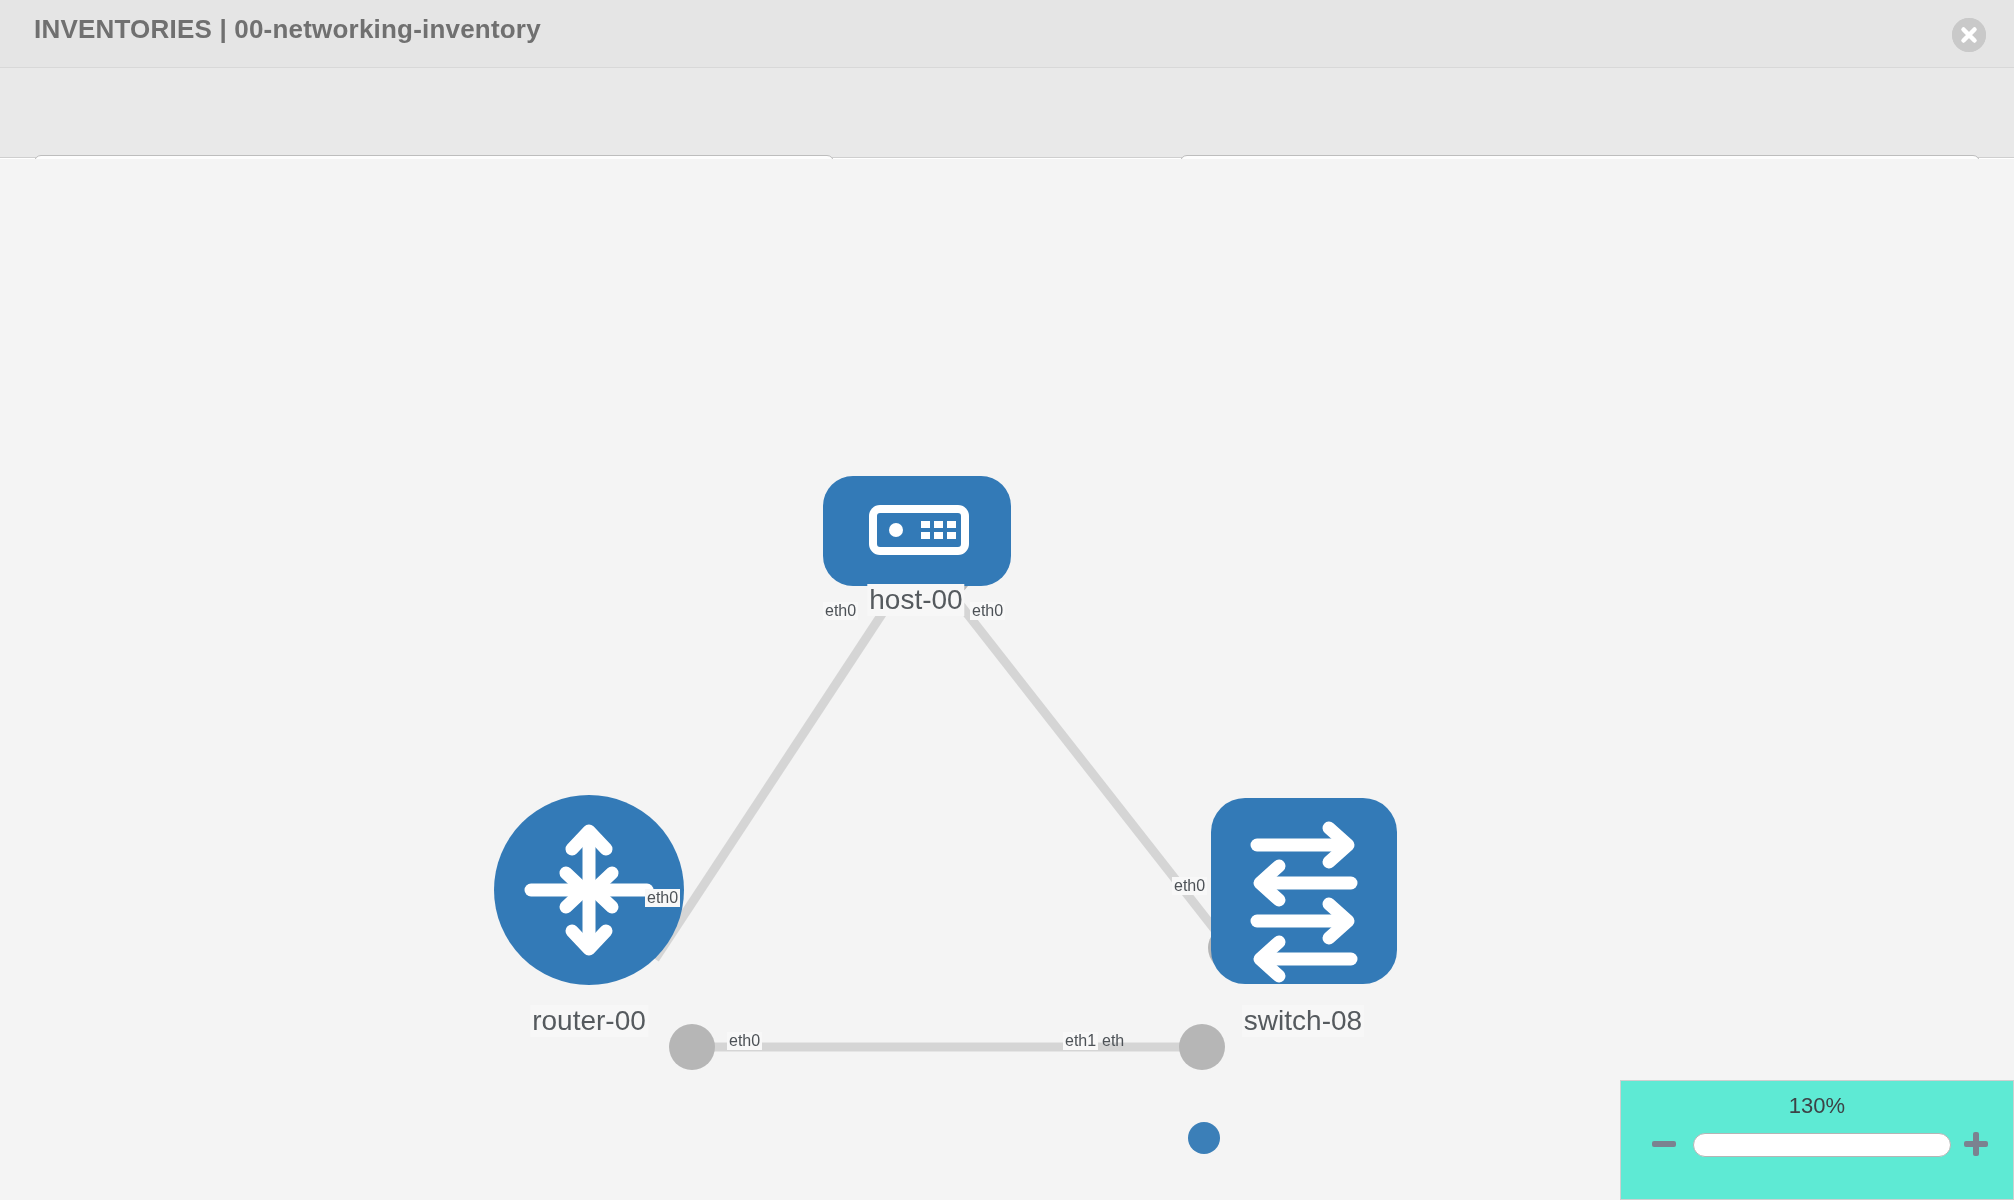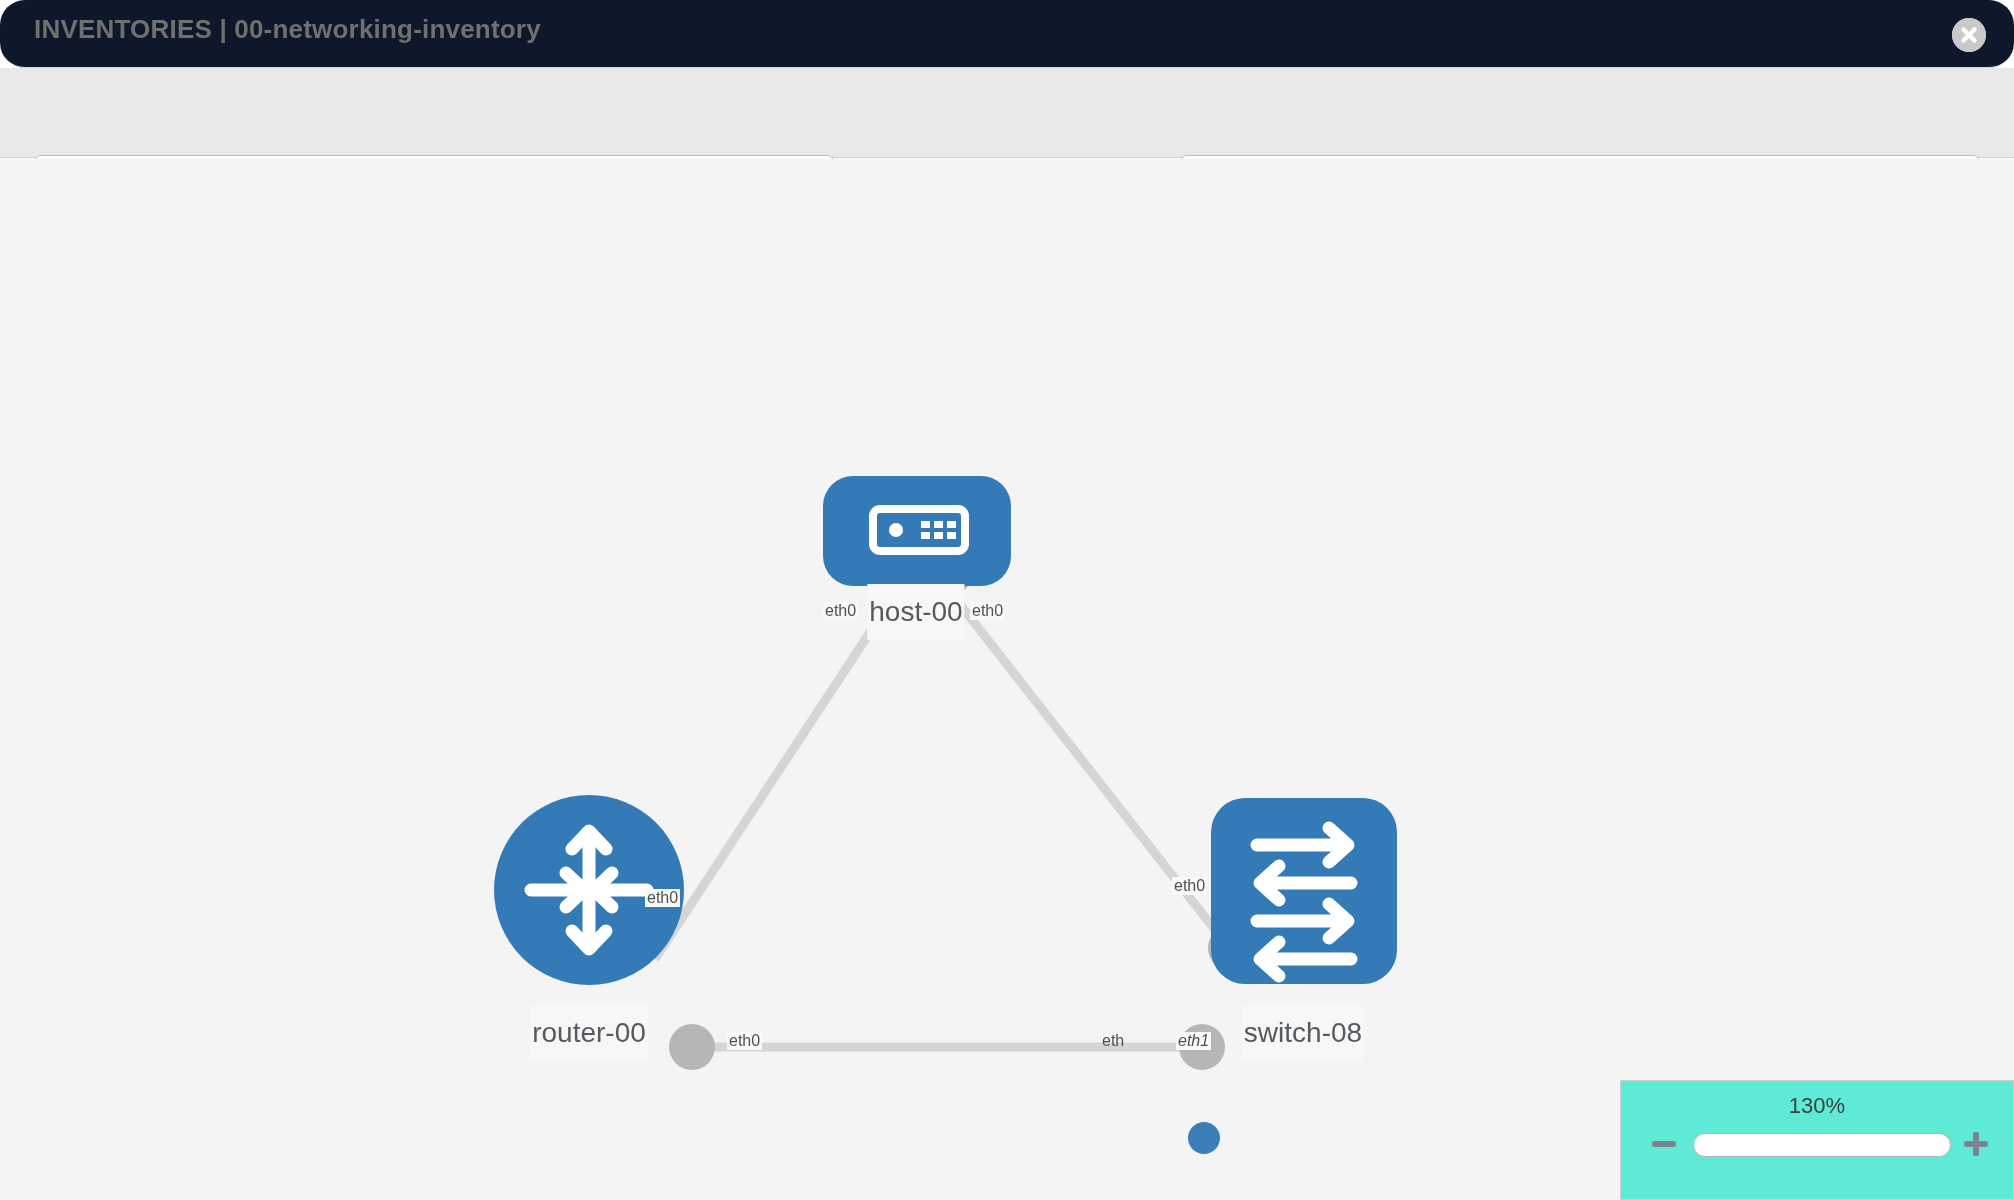--- a/index.html
+++ b/index.html
@@ -16,23 +16,22 @@
     position: relative;
     width: 2014px; height: 1200px;
     background: #ffffff;
   }
 
   
   .header {
     position: absolute;
     left: 0; top: 0;
     width: 2014px; height: 68px;
-    background: #0f172a;
+    background: #e5e5e5;
     border-bottom: 1px solid #d8d8d8;
-    border-radius: 25px;
   }
   .header-title {
     position: absolute;
     left: 34px; top: 14px;
     font-size: 26px;
     font-weight: bold;
     color: #707070;
     letter-spacing: 0.2px;
     white-space: nowrap;
   }
@@ -109,21 +108,21 @@
   }
 
   
   .node-label {
     position: absolute;
     font-size: 28px;
     color: #555a5e;
     background: #f7f7f7;
     white-space: nowrap;
     transform: translateX(-50%);
-    padding: 12px 2px;
+    padding: 0 2px;
   }
   .edge-label {
     position: absolute;
     font-size: 16px;
     color: #4d5257;
     background: #f8f8f8;
     white-space: nowrap;
     padding: 0 2px;
   }
 
@@ -291,21 +290,21 @@
     <div class="node-label" style="left:916px; top:425px;">host-00</div>
     <div class="node-label" style="left:589px; top:846px;">router-00</div>
     <div class="node-label" style="left:1303px; top:846px;">switch-08</div>
 
     <div class="edge-label" style="left:823px; top:443px;">eth0</div>
     <div class="edge-label" style="left:970px; top:443px;">eth0</div>
     <div class="edge-label" style="left:645px; top:730px;">eth0</div>
     <div class="edge-label" style="left:1172px; top:718px;">eth0</div>
     <div class="edge-label" style="left:727px; top:873px;">eth0</div>
     <div class="edge-label" style="left:1100px; top:873px; background:transparent;">eth</div>
-    <div class="edge-label" style="left:1176px; top:873px;font-style:italic;">eth1</div>
+    <div class="edge-label" style="left:1063px; top:873px;">eth1</div>
 
   </div>
 
   <div class="zoom-panel">
     <div class="zoom-level">130%</div>
     <div class="zoom-minus">
       <svg width="30" height="30" viewBox="0 0 30 30" aria-hidden="true">
         <rect x="3" y="12" width="24" height="6" rx="2" fill="#7b8290"></rect>
       </svg>
     </div>

